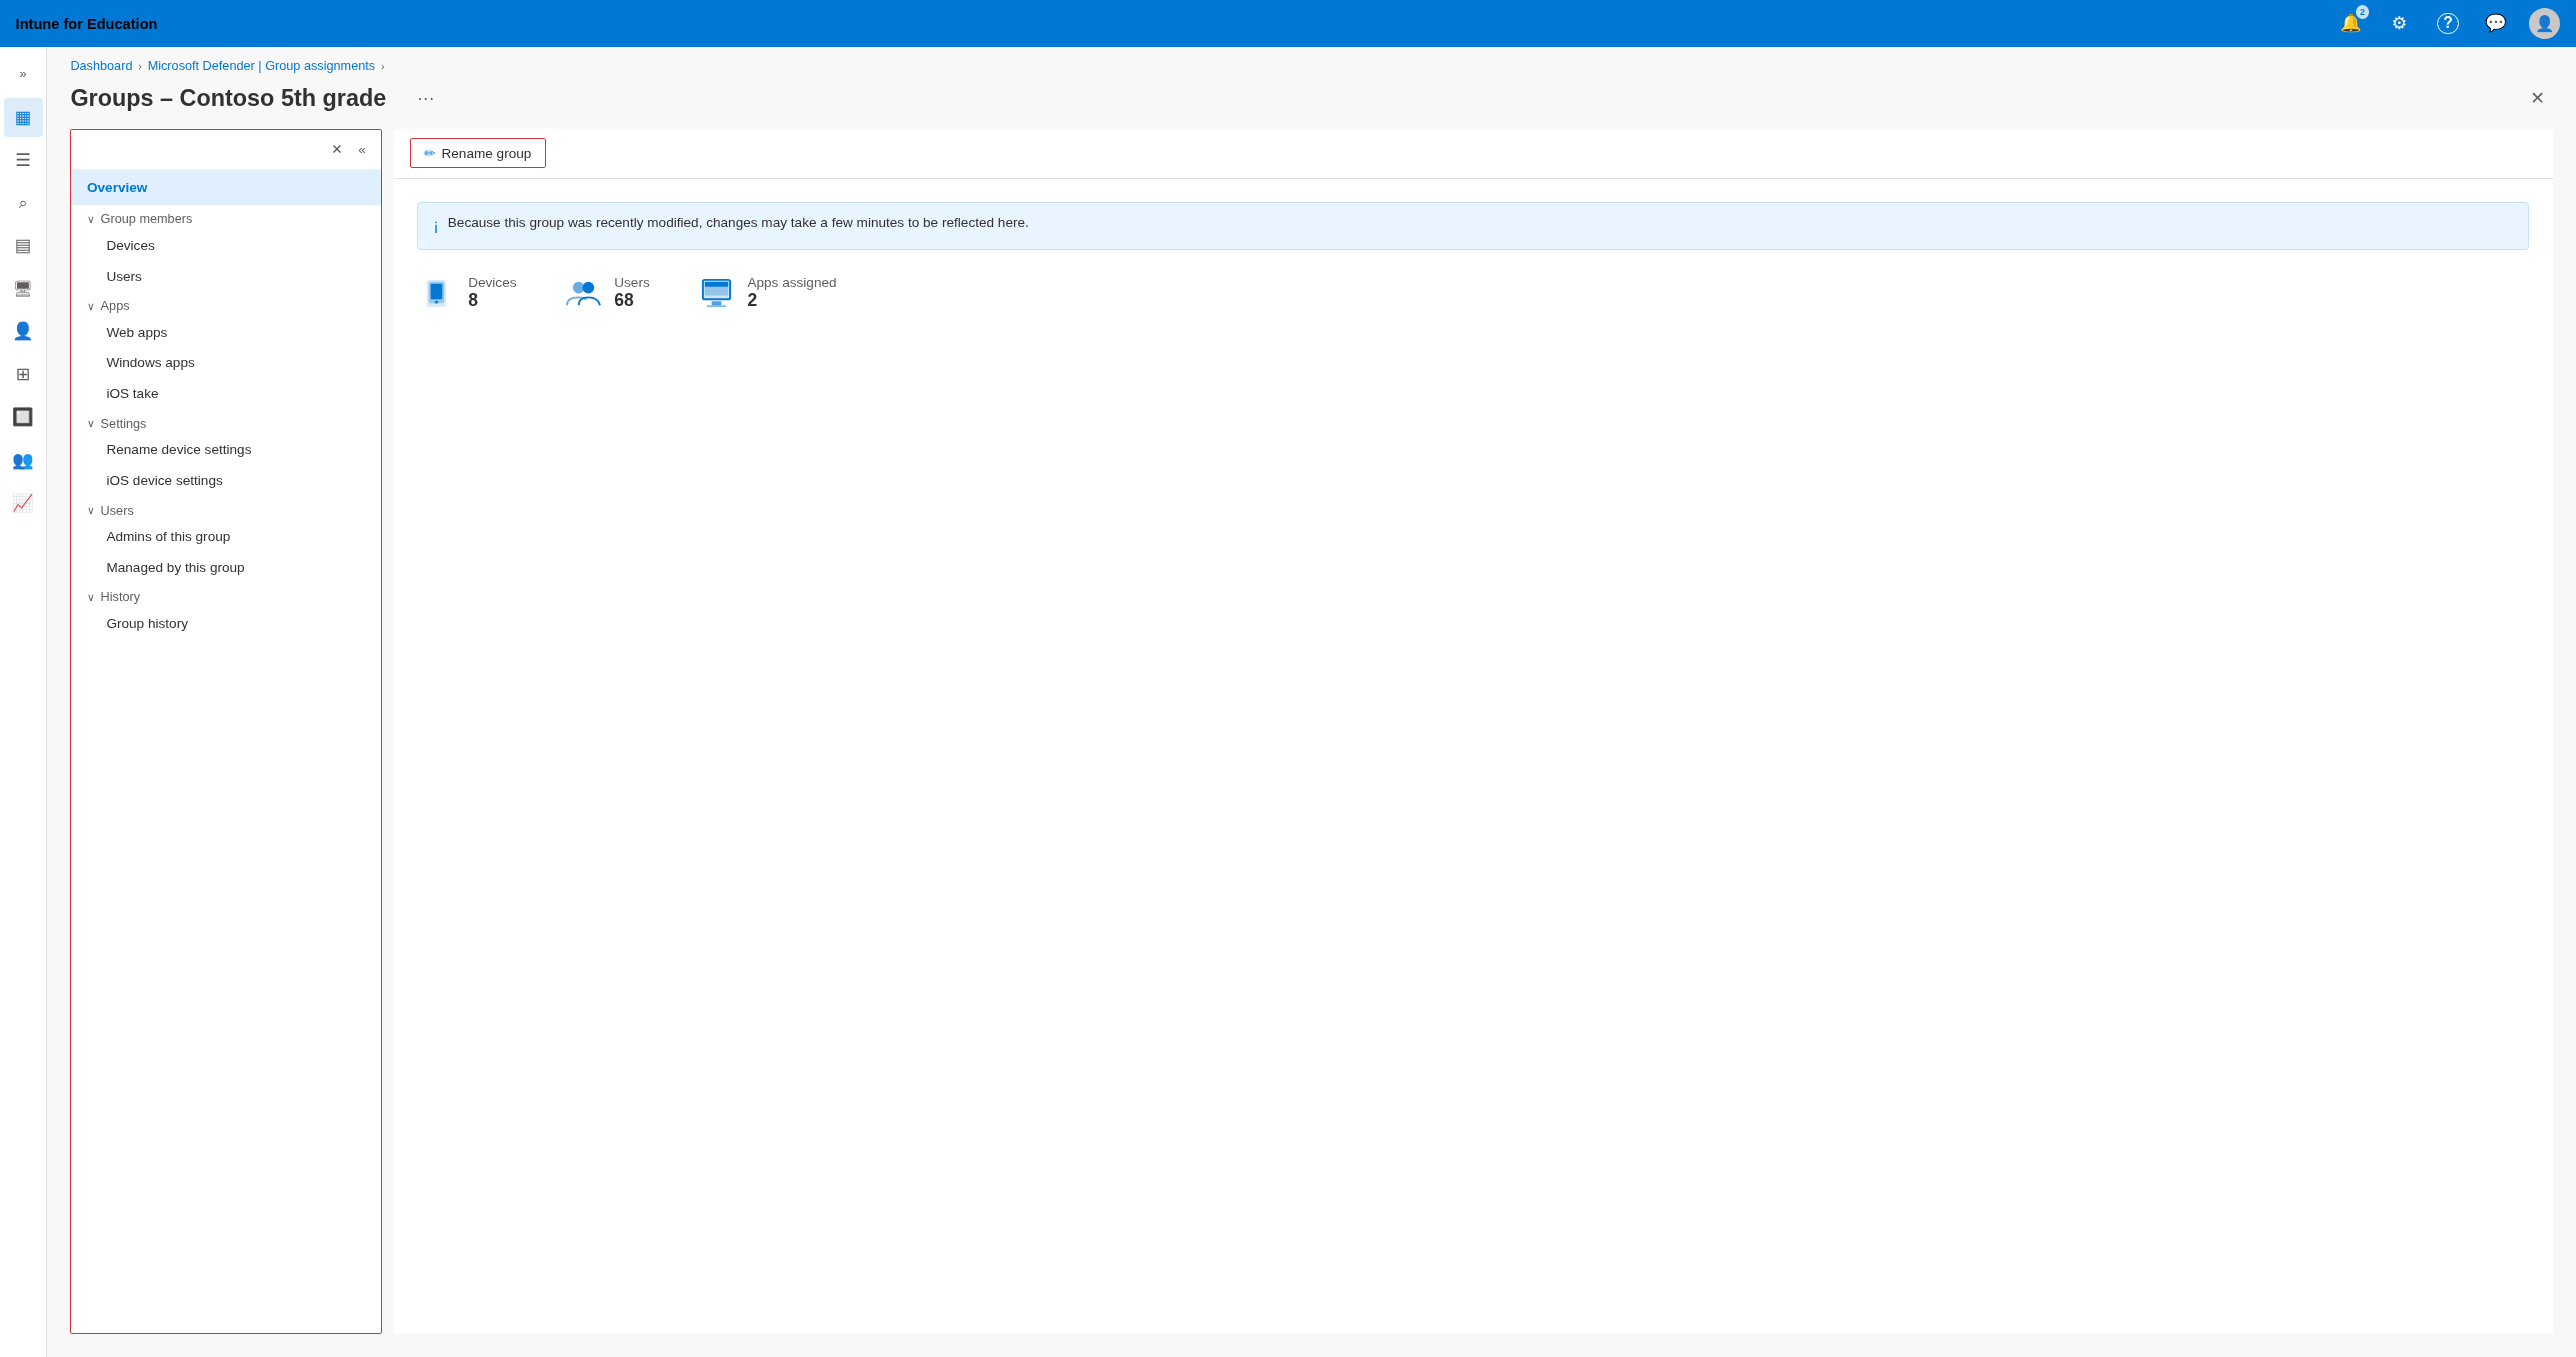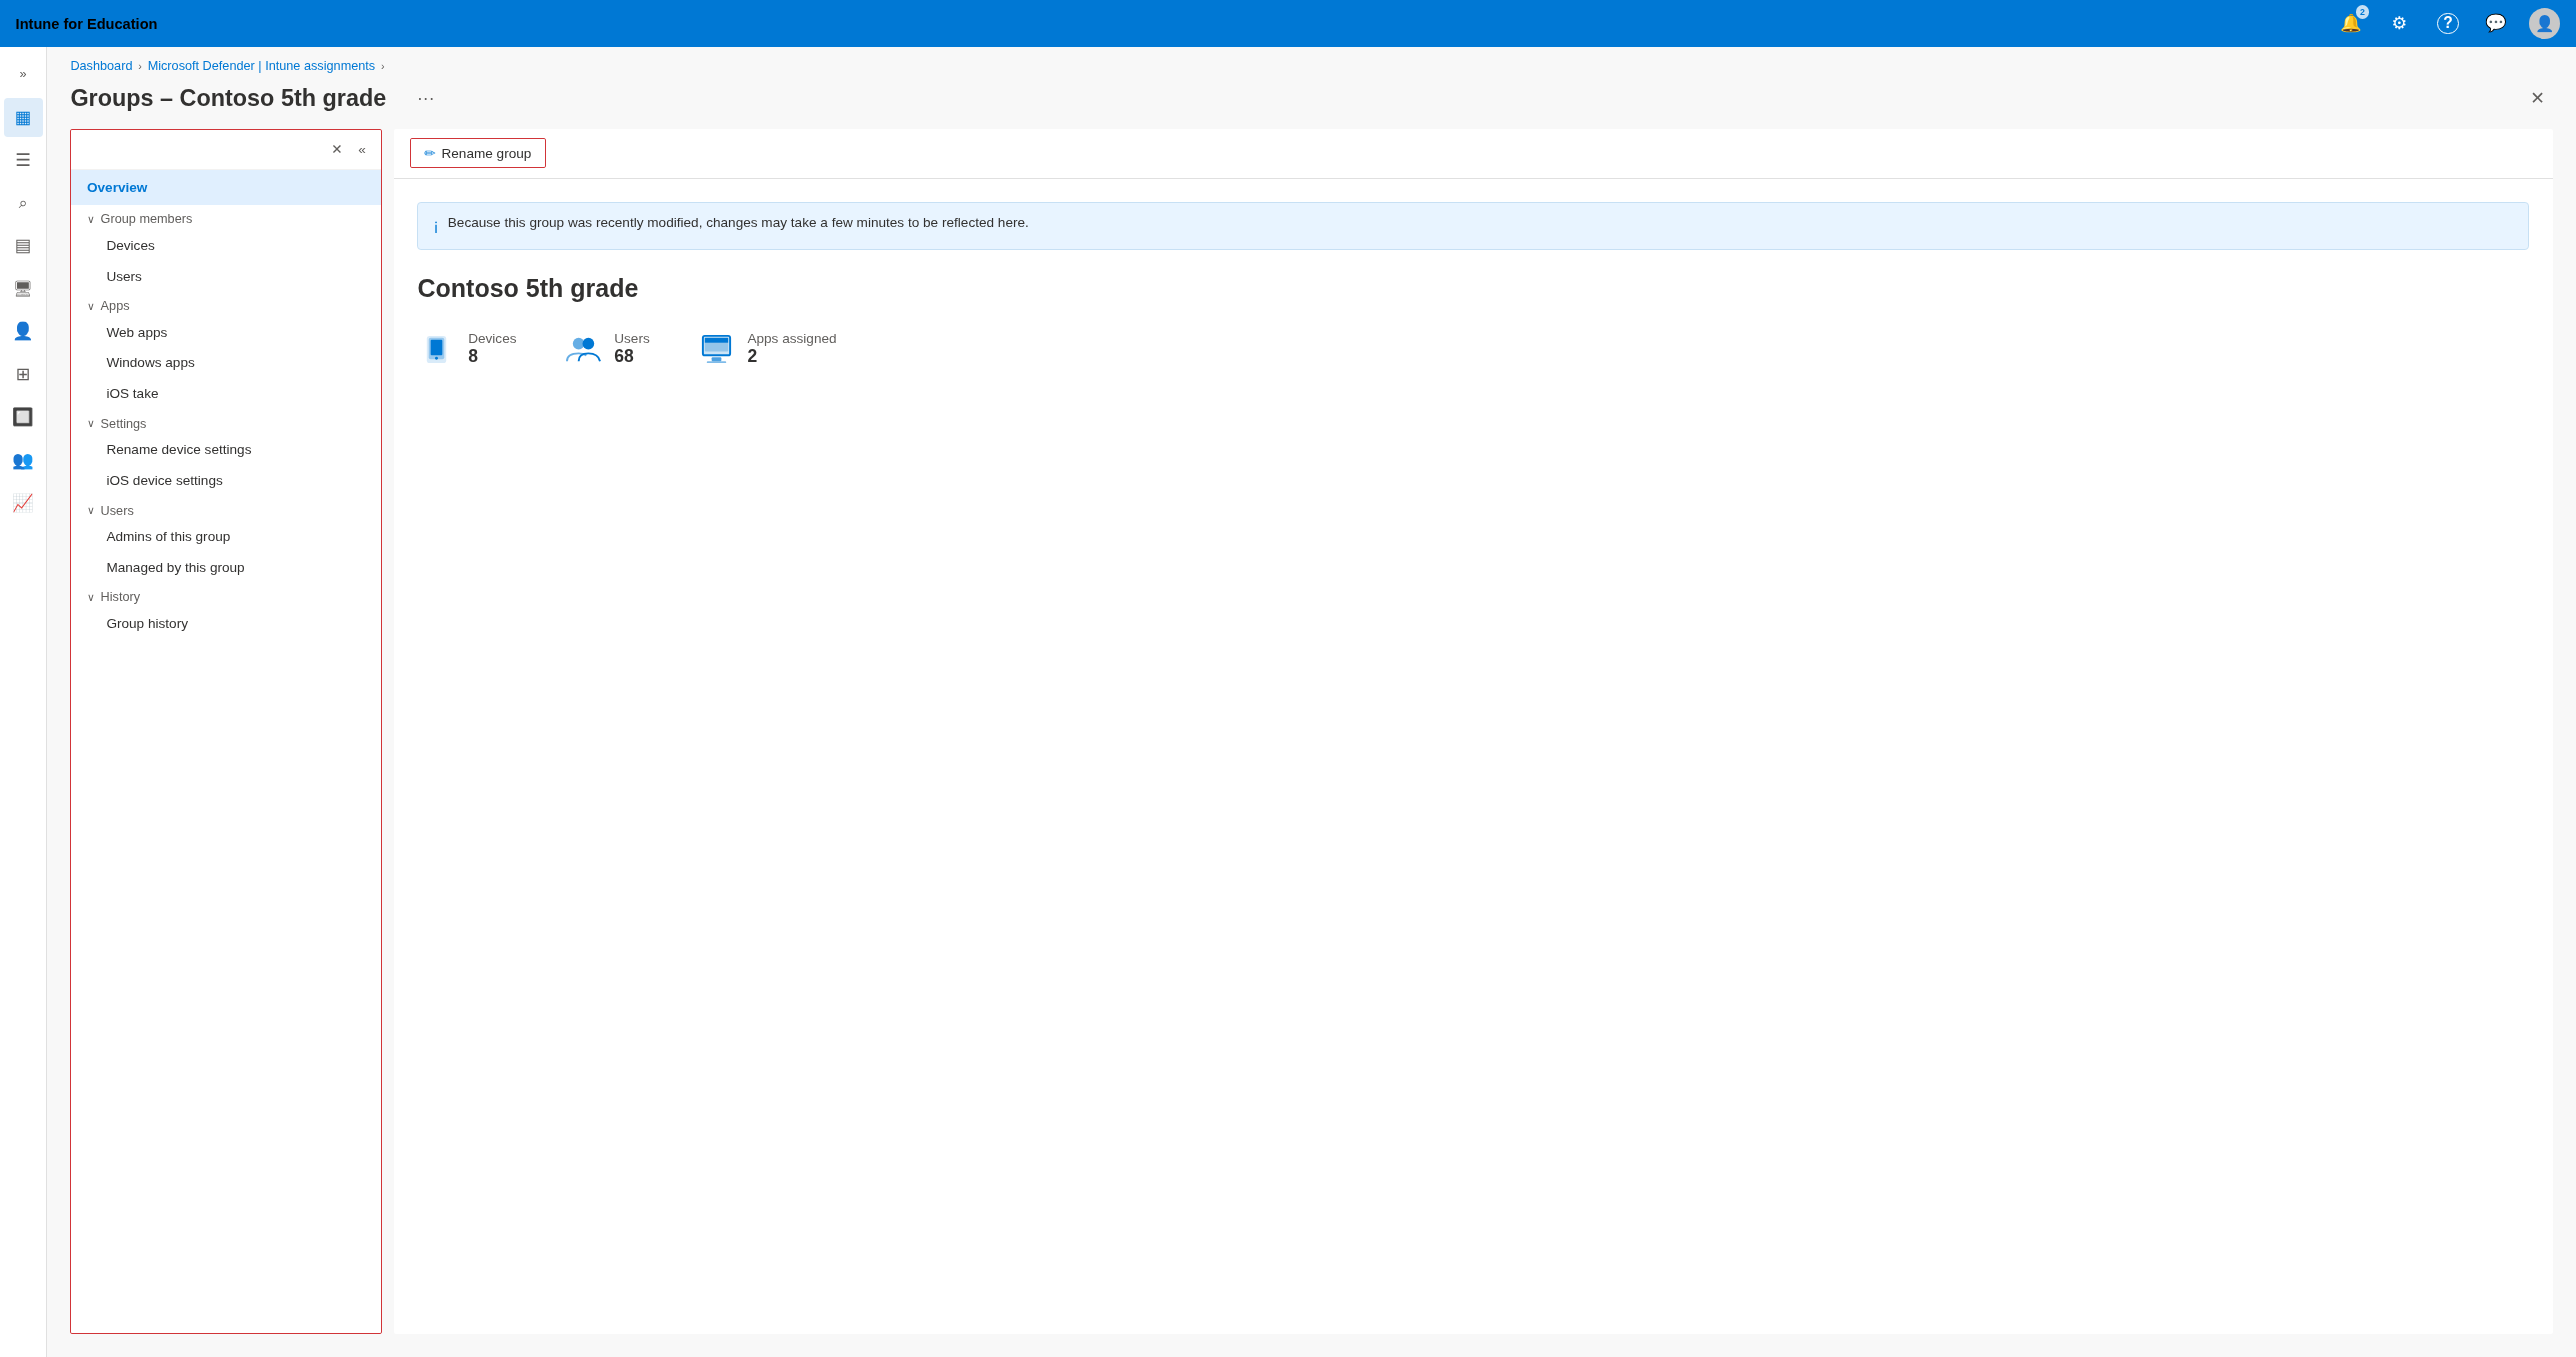--- a/index.html
+++ b/index.html
@@ -376,21 +376,21 @@
     <div class="icon-sidebar-btn">
       <span>📈</span>
     </div>
   </div>
 
   <div class="content-area">
 
     <div class="breadcrumb">
       <a>Dashboard</a>
       <span class="breadcrumb-sep">›</span>
-      <a>Microsoft Defender | Intune assignments</a>
+      <a>Microsoft Defender | Group assignments</a>
       <span class="breadcrumb-sep">›</span>
     </div>
 
     <div class="page-header" style="position:relative;">
       <span class="page-header-title">Groups – Contoso 5th grade</span>
       <span class="more-btn">···</span>
       <span style="position:absolute; right:0; top:7.8px; font-size:17.5px; color:#605e5c; cursor:pointer; padding:3.9px 7.8px;">✕</span>
     </div>
 
     <div class="panel-layout">
@@ -450,21 +450,20 @@
           </button>
         </div>
 
         <div class="main-content">
 
           <div class="info-banner">
             <span class="info-icon">ℹ</span>
             <span>Because this group was recently modified, changes may take a few minutes to be reflected here.</span>
           </div>
 
-          <div class="group-title">Contoso 5th grade</div>
 
           <div class="stats-row">
 
             <div class="stat-item">
               <div class="stat-icon-wrap device-icon">
                 <svg width="35" height="35" viewBox="0 0 36 36">
                   <rect x="8" y="4" width="20" height="28" rx="3" fill="#0078d4" opacity="0.15"></rect>
                   <rect x="10" y="6" width="16" height="22" rx="2" fill="#0078d4" opacity="0.3"></rect>
                   <rect x="12" y="8" width="12" height="16" rx="1" fill="#0078d4"></rect>
                   <circle cx="18" cy="27" r="1.5" fill="#0078d4"></circle>

